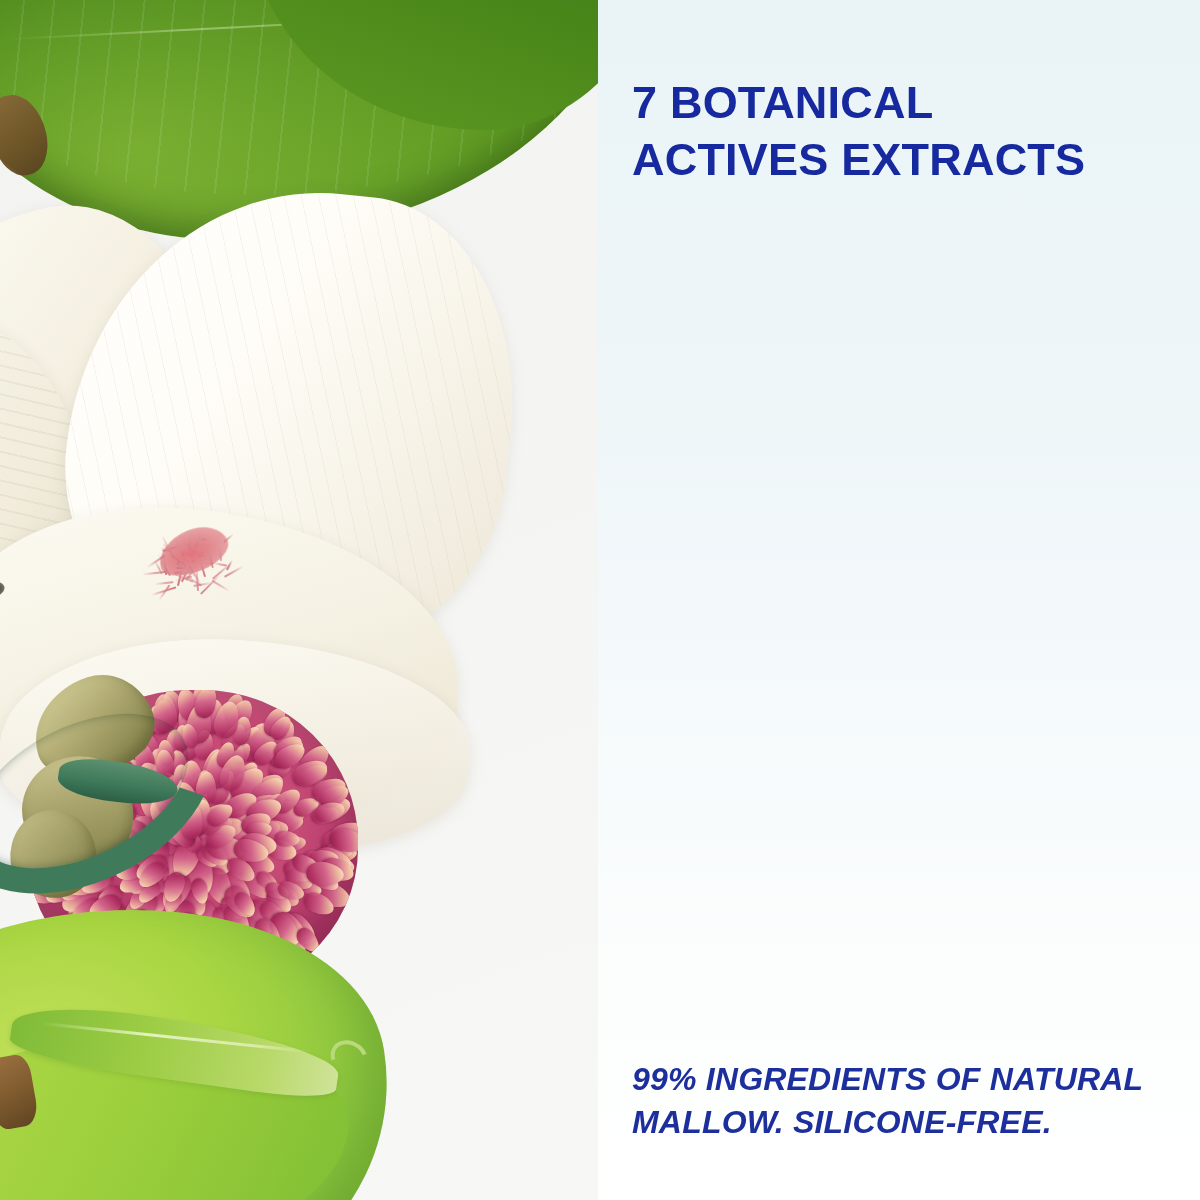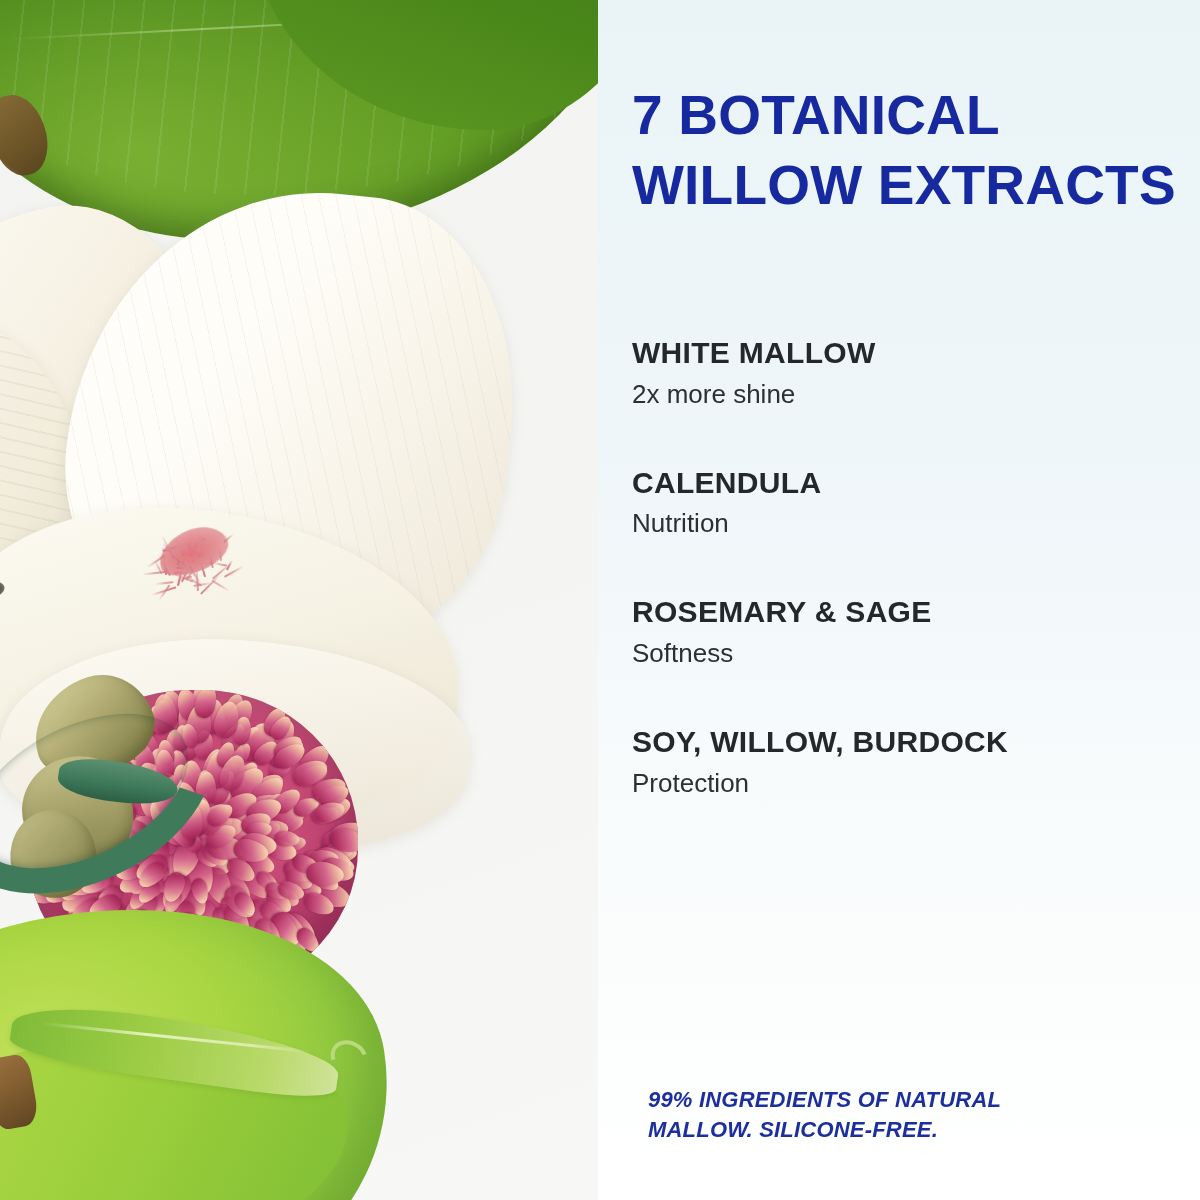--- a/index.html
+++ b/index.html
@@ -350,21 +350,21 @@
     width: 602px;
     height: 1200px;
     background: linear-gradient(180deg, #eaf4f7 0%, #edf5f8 28%, #f4f9fb 55%, #fbfdfd 78%, #ffffff 100%);
   }
 
   .headline {
     position: absolute;
     left: 34px;
     top: 44px;
     width: 560px;
-    font-size: 55px;
+    font-size: 45px;
     line-height: 1.27;
     font-weight: 700;
     letter-spacing: 0.2px;
     color: #16299e;
   }
   .headline .l2 { display: block; white-space: nowrap; }
 
   .ingredients {
     position: absolute;
     left: 34px;
@@ -384,24 +384,24 @@
   .ing-benefit {
     margin-top: 8px;
     font-size: 26px;
     font-weight: 400;
     color: #2c3033;
     line-height: 1.2;
   }
 
   .footer-claim {
     position: absolute;
-    left: 50px;
+    left: 34px;
     bottom: 56px;
     width: 540px;
-    font-size: 22px;
+    font-size: 32px;
     font-weight: 700;
     font-style: italic;
     line-height: 1.34;
     letter-spacing: 0.2px;
     color: #1c2f9c;
   }
   .footer-claim .l2 { display: block; }
 </style>
 </head>
 <body>
@@ -820,40 +820,22 @@
     <div class="leaf-blade"></div>
     <div class="leaf-vein-b"></div>
     <div class="leaf-tip"></div>
     <div class="stem-brown-low"></div>
   </div>
 
   <div class="content-panel">
 
     <h1 class="headline">
       <span>7 BOTANICAL</span>
-      <span class="l2">WILLOW EXTRACTS</span>
+      <span class="l2">ACTIVES EXTRACTS</span>
     </h1>
 
-    <div class="ingredients">
-      <div class="ing-item">
-        <div class="ing-name">WHITE MALLOW</div>
-        <div class="ing-benefit">2x more shine</div>
-      </div>
-      <div class="ing-item">
-        <div class="ing-name">CALENDULA</div>
-        <div class="ing-benefit">Nutrition</div>
-      </div>
-      <div class="ing-item">
-        <div class="ing-name">ROSEMARY &amp; SAGE</div>
-        <div class="ing-benefit">Softness</div>
-      </div>
-      <div class="ing-item">
-        <div class="ing-name">SOY, WILLOW, BURDOCK</div>
-        <div class="ing-benefit">Protection</div>
-      </div>
-    </div>
 
     <div class="footer-claim">
       <span>99% INGREDIENTS OF NATURAL</span>
       <span class="l2">MALLOW. SILICONE-FREE.</span>
     </div>
   </div>
 </div>
 
 </body></html>

